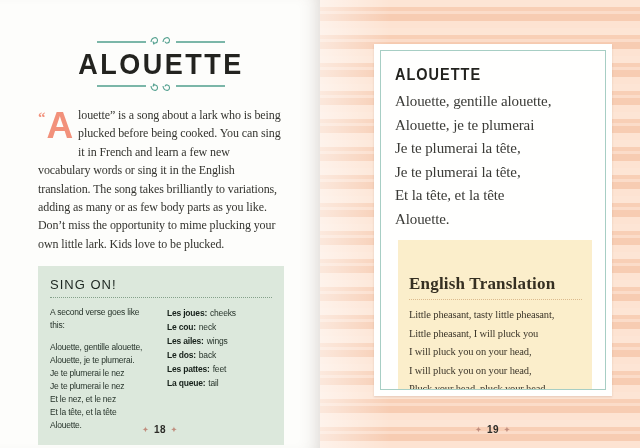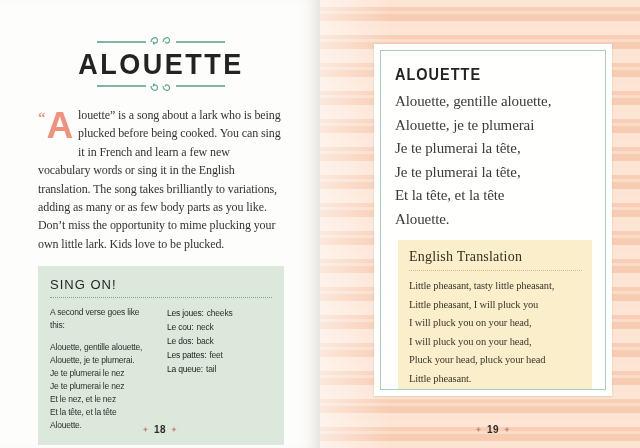--- a/index.html
+++ b/index.html
@@ -79,21 +79,21 @@
   }
   .sing-on-cols {
     display: flex;
     gap: 12px;
     margin-top: 8px;
   }
   .sing-col { width: 107px; font-size: 8.5px; letter-spacing: -0.2px; line-height: 13px; }
   .col-intro { margin-bottom: 9px; }
   .box-lyric { padding-left: 10px; text-indent: -10px; }
   .vocab-row { margin-top: 1px; }
-  .vocab-fr { font-weight: normal; color: #17211b; margin-right: 3px; }
+  .vocab-fr { font-weight: bold; color: #17211b; margin-right: 3px; }
 
   .page-footer {
     position: absolute;
     bottom: 13px; left: 0; width: 100%;
     text-align: center;
     font-family: "Liberation Sans", sans-serif;
     font-size: 10px; font-weight: bold;
     color: #2c2c28;
     letter-spacing: 0.5px;
   }
@@ -144,26 +144,27 @@
   }
   .card-lyrics { font-size: 15px; line-height: 23.5px; color: #3a3a36; letter-spacing: -0.1px; }
 
   .translation-box {
     margin-top: 9px;
     margin-left: 3px;
     background: #fbeecb;
     padding: 9px 10px 10px 11px;
   }
   .translation-title {
-    font-size: 14px;
-    font-weight: normal;
+    font-size: 17px;
+    font-weight: bold;
     color: #352f22;
     letter-spacing: 0.2px;
     padding-bottom: 5px;
     border-bottom: 1px dotted #dcba8c;
+    margin-top: 25px;
   }
   .translation-lines { margin-top: 6px; }
   .tr-line {
     font-size: 10.5px;
     letter-spacing: -0.15px;
     line-height: 18.6px;
     color: #3c362a;
   }
   .footer-right {
     position: absolute;
@@ -211,20 +212,21 @@
               <div class="box-lyric">Je te plumerai le nez</div>
               <div class="box-lyric">Et le nez, et le nez</div>
               <div class="box-lyric">Et la tête, et la tête</div>
               <div class="box-lyric">Alouette.</div>
             </div>
         </div>
         <div class="sing-col">
           <div>
               <div class="vocab-row"><span class="vocab-fr">Les joues:</span><span class="vocab-en">cheeks</span></div>
               <div class="vocab-row"><span class="vocab-fr">Le cou:</span><span class="vocab-en">neck</span></div>
+              <div class="vocab-row"><span class="vocab-fr">Les ailes:</span><span class="vocab-en">wings</span></div>
               <div class="vocab-row"><span class="vocab-fr">Le dos:</span><span class="vocab-en">back</span></div>
               <div class="vocab-row"><span class="vocab-fr">Les pattes:</span><span class="vocab-en">feet</span></div>
               <div class="vocab-row"><span class="vocab-fr">La queue:</span><span class="vocab-en">tail</span></div>
             </div>
         </div>
       </div>
     </div>
   </div>
 
   <div class="page-footer"><span class="page-ornament">✦</span><span>18</span><span class="page-ornament">✦</span></div>

